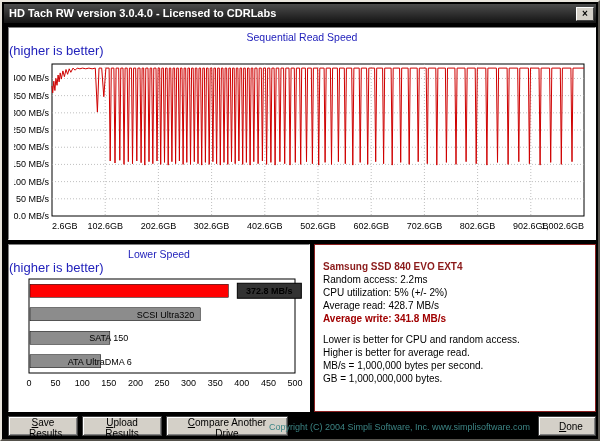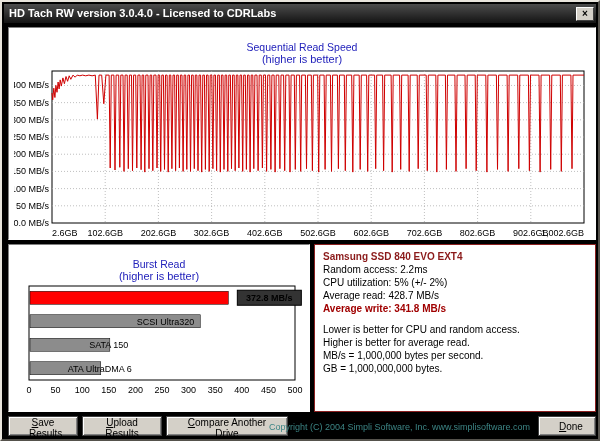--- a/index.html
+++ b/index.html
@@ -23,25 +23,25 @@
     font-size:10px; font-weight:bold; line-height:12px; text-align:center; cursor:default;
   }
   .panel {
     position:absolute; background:#fff;
     border:1px solid; border-color:#808080 #ffffff #ffffff #808080;
   }
   .top-panel   { left:6px;  top:25px;  width:588px; height:213px; }
   .burst-panel { left:6px;  top:242px; width:302px; height:168px; }
   .info-panel  {
     position:absolute; left:312px; top:242px; width:282px; height:168px;
-    background:#fff; border:1px solid #8b2020; padding:5px 8px;
+    background:#fff; border:1px solid #8b2020; padding:15px 8px;
     font-size:10px; line-height:13px; color:#000;
   }
-  .chart-title    { color:#2222bb; font-size:10.5px; text-align:center; margin-top:13px; }
-  .chart-subtitle { color:#2222bb; font-size:11px; text-align:center; }
+  .chart-title    { color:#2222bb; font-size:10.5px; text-align:center; margin-top:3px; }
+  .chart-subtitle { color:#2222bb; font-size:13px; }
   svg { display:block; margin:0 auto; }
   svg text { font-family:"Liberation Sans",sans-serif; fill:#000; }
   .info-title   { color:#8b1a1a; font-weight:bold; }
   .info-line.highlight { color:#a00000; font-weight:bold; }
   .info-spacer  { height:8px; }
   .btn {
     position:absolute; top:414px; height:20px; background:#d4d0c8;
     border:1px solid #404040; font-size:10px; color:#000; text-align:center;
     box-shadow: inset 1px 1px 0 #ffffff, inset -1px -1px 0 #808080;
     font-family:"Liberation Sans",sans-serif; cursor:default; padding:0 20px;
@@ -104,21 +104,21 @@
         <line x1="463.6" y1="6" x2="463.6" y2="158" stroke="#aaaaaa" stroke-width="0.75" stroke-dasharray="1,2"></line>
         <text x="463.6" y="171" text-anchor="middle" font-size="9">802.6GB</text>
         <line x1="516.8" y1="6" x2="516.8" y2="158" stroke="#aaaaaa" stroke-width="0.75" stroke-dasharray="1,2"></line>
         <text x="516.8" y="171" text-anchor="middle" font-size="9">902.6GB</text>
         <text x="570" y="171" text-anchor="end" font-size="9">1,002.6GB</text>
         <polyline points="38.0,28.0 38.7,34.9 39.8,23.2 40.9,32.5 41.9,20.4 43.0,27.3 44.1,17.0 45.1,23.9 46.2,14.9 47.3,21.1 48.9,12.9 50.4,18.7 52.0,11.5 53.6,16.3 55.2,10.8 56.8,14.3 59.0,10.1 61.1,12.2 63.2,10.1 65.9,10.8 68.5,10.1 71.7,10.8 74.9,10.1 78.1,10.8 81.3,10.1 83.4,54.1 85.0,10.1 87.7,10.1 89.8,38.7 91.9,10.1 95.1,10.1 96.2,103.0 97.3,10.1 99.9,10.1 101.0,105.0 102.1,10.1 104.7,10.1 105.8,102.3 106.8,10.1 109.0,10.1 110.0,106.4 111.1,10.1 113.2,10.1 114.3,103.7 115.4,10.1 117.5,10.1 118.5,105.7 119.6,10.1 121.7,10.1 122.8,103.0 123.9,10.1 126.0,10.1 127.1,104.7 128.1,10.1 129.7,10.1 130.8,107.1 131.8,10.1 134.0,10.1 135.0,103.7 136.1,10.1 137.7,10.1 138.8,105.7 139.8,10.1 142.0,10.1 143.0,103.0 144.1,10.1 145.7,10.1 146.7,106.4 147.8,10.1 149.4,10.1 150.5,104.4 151.5,10.1 153.1,10.1 154.2,107.1 155.3,10.1 156.8,10.1 157.9,103.7 159.0,10.1 160.6,10.1 161.6,105.7 162.7,10.1 164.3,10.1 165.4,103.0 166.4,10.1 168.0,10.1 169.1,106.4 170.1,10.1 171.7,10.1 172.8,104.4 173.9,10.1 175.5,10.1 176.5,106.4 177.6,10.1 179.2,10.1 180.3,103.7 181.3,10.1 182.9,10.1 184.0,105.7 185.0,10.1 186.6,10.1 187.7,107.1 188.8,10.1 190.4,10.1 191.4,104.4 192.5,10.1 194.1,10.1 195.2,106.4 196.2,10.1 197.8,10.1 198.9,103.7 199.9,10.1 201.5,10.1 202.6,105.7 203.7,10.1 205.3,10.1 206.3,107.1 207.4,10.1 209.0,10.1 210.0,104.4 211.1,10.1 212.7,10.1 213.8,106.4 214.8,10.1 216.4,10.1 217.5,103.7 218.6,10.1 220.2,10.1 221.2,105.7 222.3,10.1 223.9,10.1 224.9,103.0 226.0,10.1 227.6,10.1 228.7,106.4 229.7,10.1 231.3,10.1 232.4,104.4 233.5,10.1 235.1,10.1 236.1,107.1 237.2,10.1 238.8,10.1 239.8,103.7 240.9,10.1 243.0,10.1 244.1,105.7 245.2,10.1 247.3,10.1 248.4,103.0 249.4,10.1 251.5,10.1 252.6,106.4 253.7,10.1 255.8,10.1 256.9,104.4 257.9,10.1 260.1,10.1 261.1,107.1 262.2,10.1 264.8,10.1 265.9,103.7 267.0,10.1 269.6,10.1 270.7,105.7 271.8,10.1 275.0,10.1 276.0,107.1 277.1,10.1 280.3,10.1 281.3,104.4 282.4,10.1 285.6,10.1 286.7,106.4 287.7,10.1 291.4,10.1 292.5,103.7 293.6,10.1 297.3,10.1 298.4,105.7 299.4,10.1 303.7,10.1 304.7,107.1 305.8,10.1 310.1,10.1 311.1,104.4 312.2,10.1 316.4,10.1 317.5,106.4 318.6,10.1 323.4,10.1 324.4,103.7 325.5,10.1 330.3,10.1 331.3,105.7 332.4,10.1 337.7,10.1 338.8,107.1 339.9,10.1 345.2,10.1 346.2,104.4 347.3,10.1 352.6,10.1 353.7,106.4 354.8,10.1 360.6,10.1 361.7,103.7 362.7,10.1 368.6,10.1 369.6,105.7 370.7,10.1 377.1,10.1 378.2,107.1 379.2,10.1 385.6,10.1 386.7,104.4 387.7,10.1 394.1,10.1 395.2,106.4 396.2,10.1 403.2,10.1 404.2,103.7 405.3,10.1 412.2,10.1 413.3,105.7 414.3,10.1 421.8,10.1 422.8,107.1 423.9,10.1 431.4,10.1 432.4,104.4 433.5,10.1 440.9,10.1 442.0,106.4 443.1,10.1 451.0,10.1 452.1,103.7 453.2,10.1 461.2,10.1 462.2,105.7 463.3,10.1 471.8,10.1 472.9,107.1 473.9,10.1 482.4,10.1 483.5,104.4 484.6,10.1 493.1,10.1 494.1,106.4 495.2,10.1 503.7,10.1 504.8,103.7 505.8,10.1 514.4,10.1 515.4,105.7 516.5,10.1 525.0,10.1 526.1,107.1 527.1,10.1 535.6,10.1 536.7,104.4 537.8,10.1 546.3,10.1 547.3,106.4 548.4,10.1 556.9,10.1 558.0,103.7 559.0,10.1 570.0,10.1" fill="none" stroke="#cf0000" stroke-width="1"></polyline>
       </svg>
   </div>
 
   <div class="panel burst-panel">
-    <div class="chart-title">Burst Read</div>
+    <div class="chart-title">Lower Speed</div>
     <div class="chart-subtitle">(higher is better)</div>
     <svg id="burst-svg" width="292" height="126">
         <rect x="16" y="4" width="266" height="94" fill="#ffffff" stroke="#000000"></rect>
         <rect x="17" y="9.25" width="198.3296" height="13" fill="#ff0000" stroke="#000000" stroke-width="0.5"></rect>
         <rect x="224.3296" y="8.25" width="64" height="15" fill="#333333" stroke="#000000"></rect>
         <text x="256.3296" y="19.25" text-anchor="middle" font-size="9" fill="#ffffff" font-weight="bold">372.8 MB/s</text>
         <rect x="17" y="32.75" width="170.24" height="13" fill="#8c8c8c" stroke="#000000" stroke-width="0.5"></rect>
         <text x="181.24" y="42.75" text-anchor="end" font-size="9">SCSI Ultra320</text>
         <rect x="17" y="56.25" width="79.8" height="13" fill="#8c8c8c" stroke="#000000" stroke-width="0.5"></rect>
         <text x="95.8" y="66.25" text-anchor="middle" font-size="9">SATA 150</text>

